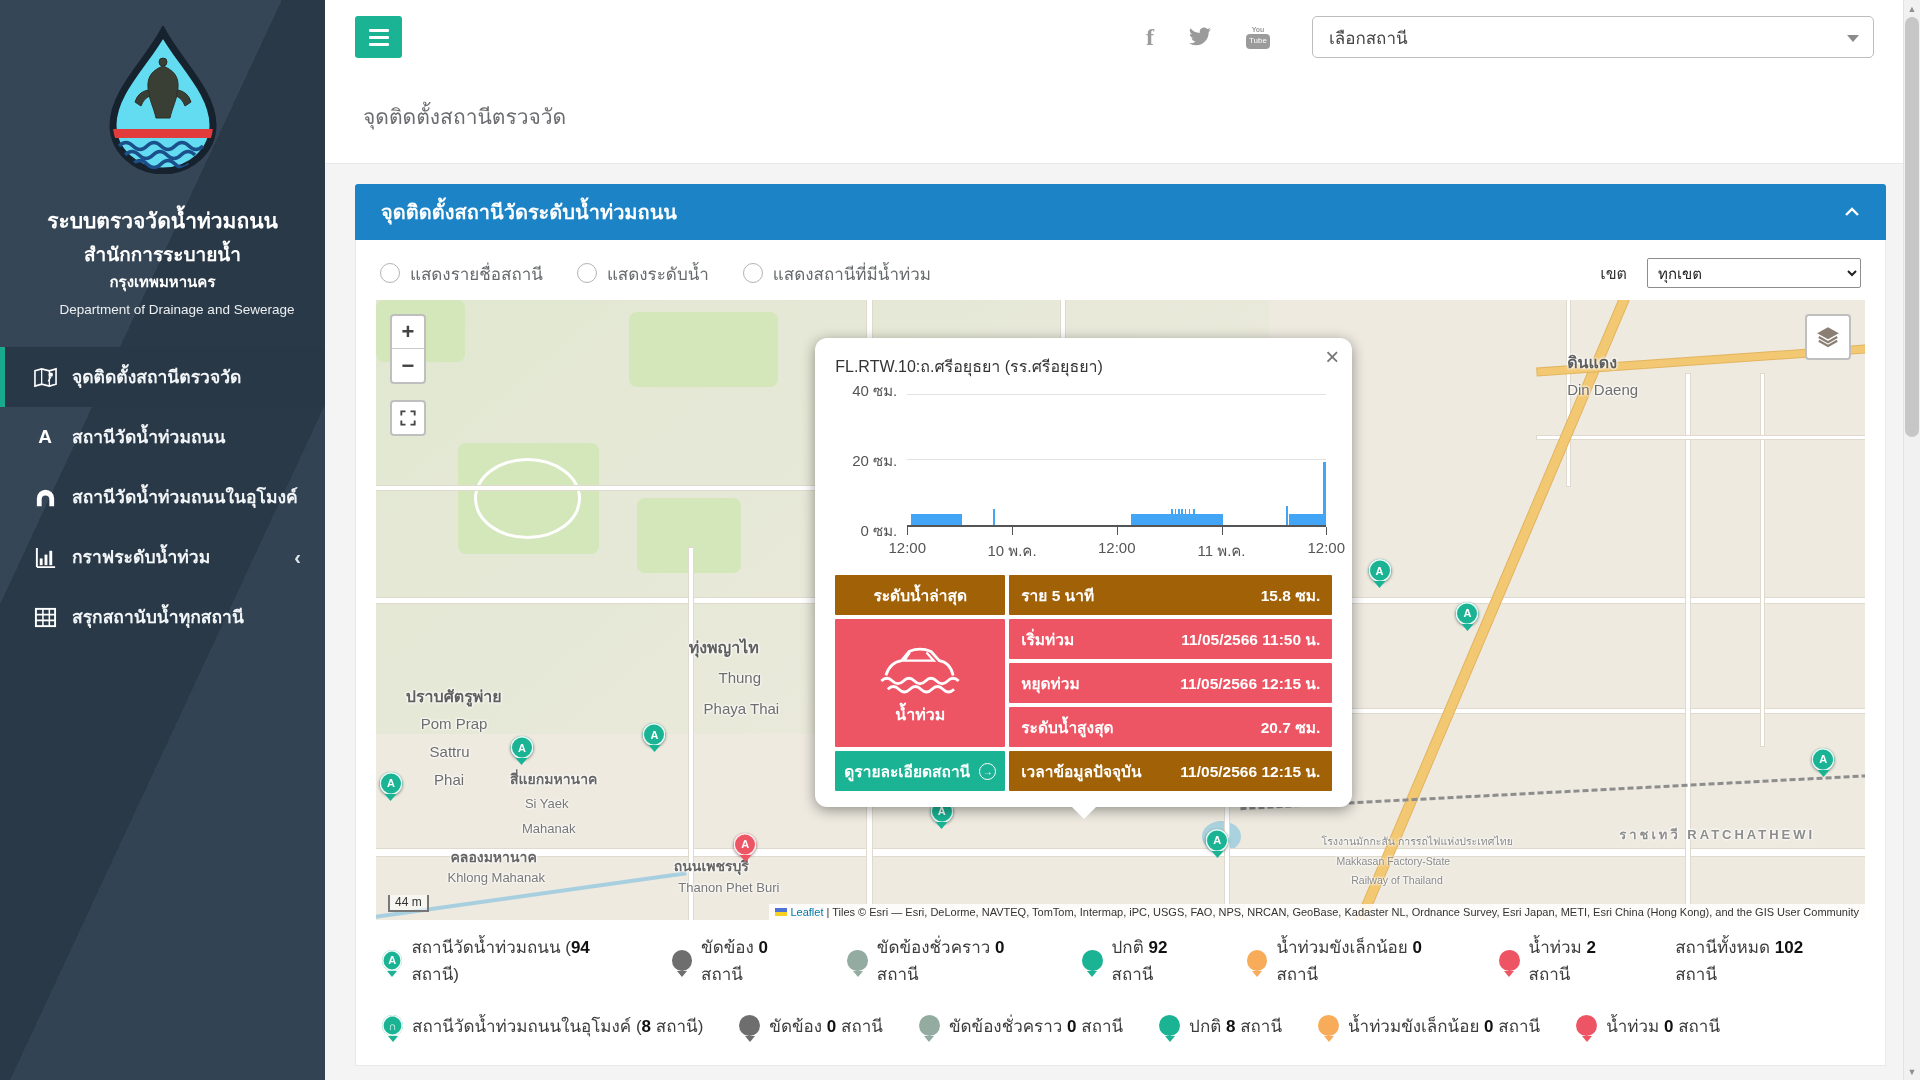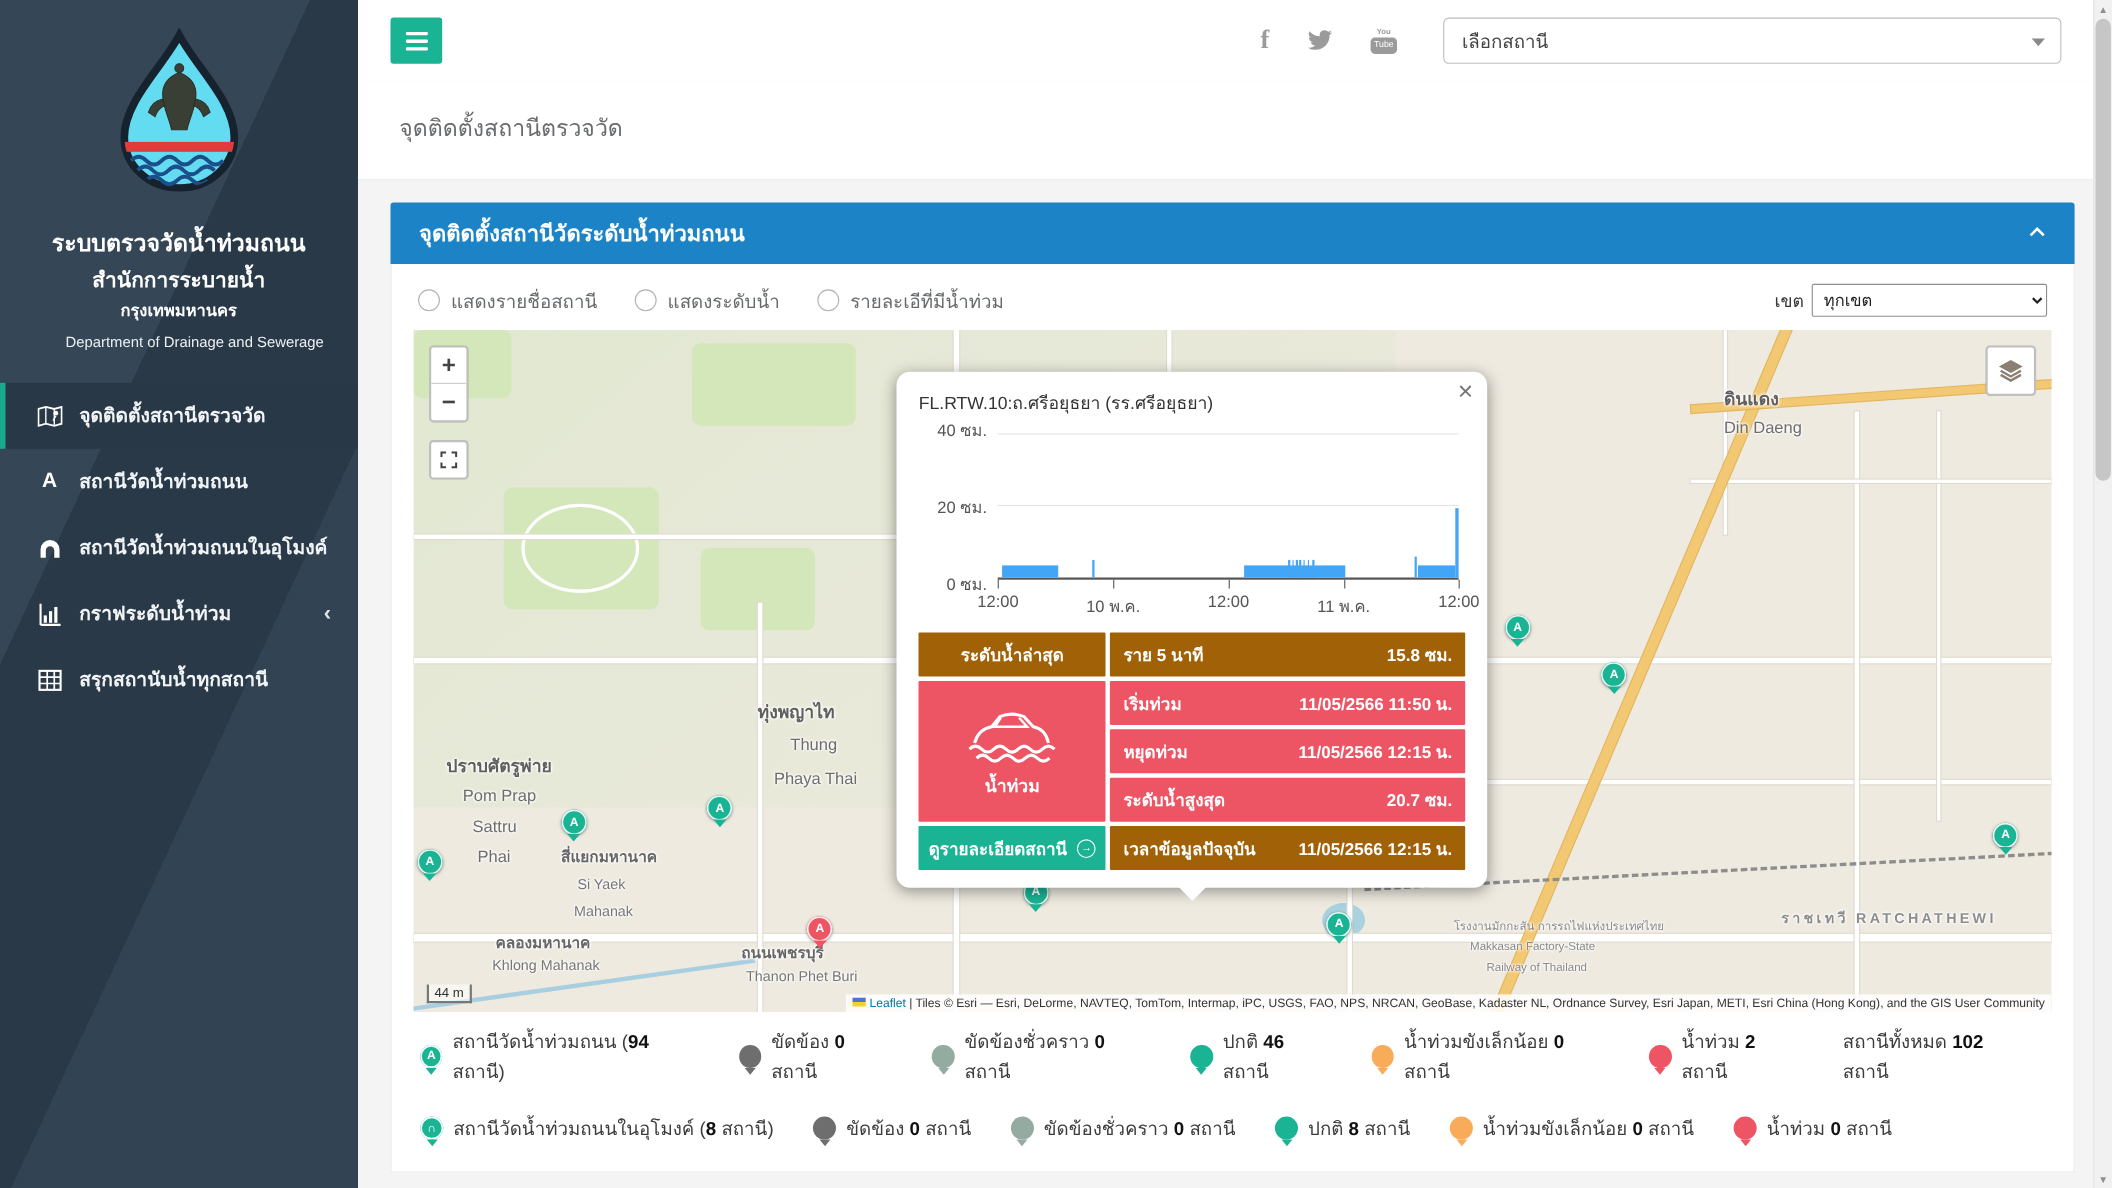--- a/index.html
+++ b/index.html
@@ -52,21 +52,21 @@
   .panel-header { background:#1c84c6; color:#fff; height:56px; border-radius:3px 3px 0 0;
     display:flex; align-items:center; padding:0 26px; }
   .panel-header h3 { font-size:20px; font-weight:bold; }
   .ph-chev { margin-left:auto; cursor:pointer; }
   .panel-body { background:#fff; border:1px solid #e7eaec; border-top:none; padding:12px 20px 14px; }
 
   .filter-row { display:flex; align-items:center; padding:6px 4px 10px; }
   .radio-item { display:flex; align-items:center; margin-right:34px; cursor:pointer; }
   .radio-dot { width:20px; height:20px; border-radius:50%; border:1.5px solid #b3b3b3; background:#fff; margin-right:10px; }
   .radio-label { font-size:17px; color:#676a6c; }
-  .district { margin-left:auto; display:flex; align-items:center; gap:7px; font-size:16px; color:#333; }
+  .district { margin-left:auto; display:flex; align-items:center; gap:20px; font-size:16px; color:#333; }
   .district select { width:214px; height:30px; font-size:15px; border:1px solid #8d8d8d; border-radius:2px;
     padding:0 6px; background:#fff; color:#222; }
 
   
   .map { position:relative; height:620px; background:#eeeae0; overflow:hidden; margin-top:2px; }
   .tint { position:absolute; left:0; top:0; width:60%; height:70%;
     background:linear-gradient(140deg, rgba(214,229,196,.55), rgba(214,229,196,0)); }
   .park { position:absolute; background:#d3e7ba; border-radius:8px; }
   .oval { position:absolute; border:3px solid #fff; border-radius:50%; }
   .pond { position:absolute; background:#a9d2de; border-radius:50%; }
@@ -282,21 +282,21 @@
             <label class="radio-item">
               <span class="radio-dot"></span>
               <span class="radio-label">แสดงรายชื่อสถานี</span>
             </label>
             <label class="radio-item">
               <span class="radio-dot"></span>
               <span class="radio-label">แสดงระดับน้ำ</span>
             </label>
             <label class="radio-item">
               <span class="radio-dot"></span>
-              <span class="radio-label">รายละเอีที่มีน้ำท่วม</span>
+              <span class="radio-label">แสดงสถานีที่มีน้ำท่วม</span>
             </label>
           </div>
         <div class="district">
           <span>เขต</span>
           <select><option>ทุกเขต</option></select>
         </div>
       </div>
 
       <div class="map">
         <div class="tint"></div>
@@ -471,21 +471,21 @@
           <div class="lg-item">
             <span class="pin" style="--pc: #6e6e6e;"></span>
             <span class="lg-text">ขัดข้อง <b>0</b> สถานี</span>
           </div>
           <div class="lg-item">
             <span class="pin" style="--pc: #93aba1;"></span>
             <span class="lg-text">ขัดข้องชั่วคราว <b>0</b> สถานี</span>
           </div>
           <div class="lg-item">
             <span class="pin" style="--pc: #1ab394;"></span>
-            <span class="lg-text">ปกติ <b>46</b> สถานี</span>
+            <span class="lg-text">ปกติ <b>92</b> สถานี</span>
           </div>
           <div class="lg-item">
             <span class="pin" style="--pc: #f8ac59;"></span>
             <span class="lg-text">น้ำท่วมขังเล็กน้อย <b>0</b> สถานี</span>
           </div>
           <div class="lg-item">
             <span class="pin" style="--pc: #ed5565;"></span>
             <span class="lg-text">น้ำท่วม <b>2</b> สถานี</span>
           </div>
           <div class="lg-total">สถานีทั้งหมด <b>102</b> สถานี</div>

